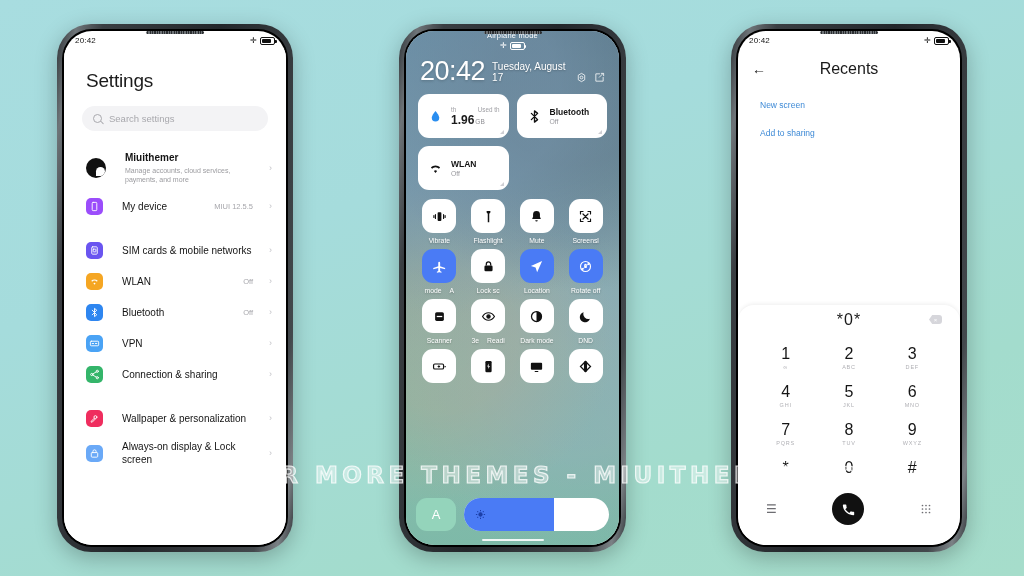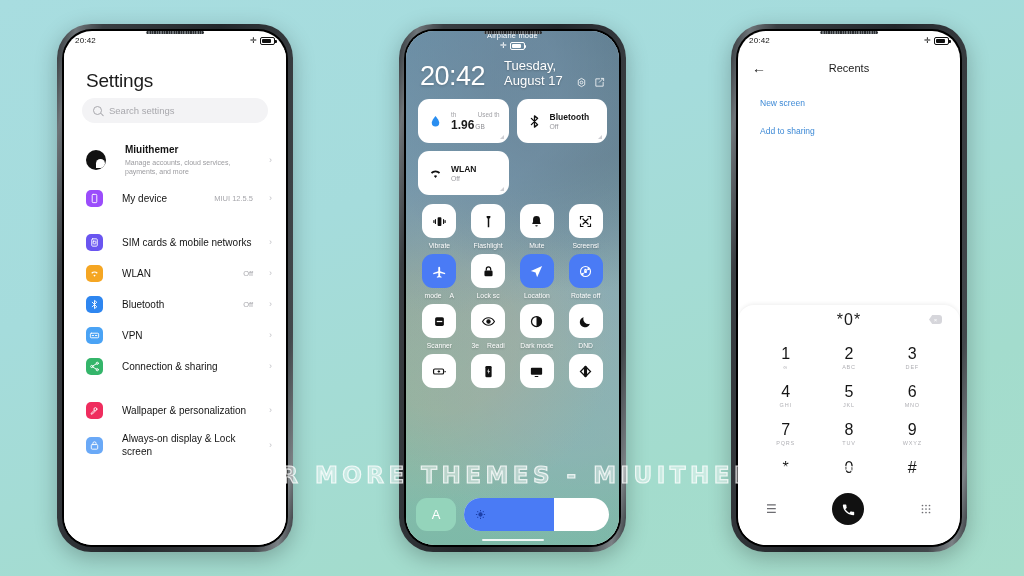--- a/index.html
+++ b/index.html
@@ -68,21 +68,21 @@
   .batt i { position:absolute; left:1px; top:1px; bottom:1px; width:9px; background: currentColor; border-radius:1px; display:block; }
   .plane-sm { font-size: 8px; line-height: 1; }
 
   
   .settings-body { padding: 0 0 0 0; height: calc(100% - 19px); background: #fff; overflow: hidden; }
   .settings-title {
     font-size: 19px; font-weight: 400; color: #1b1b1b;
     padding: 20px 0 0 22px; letter-spacing: -0.2px;
   }
   .search-box {
-    margin: 6px 18px 0 18px; height: 25px; border-radius: 13px;
+    margin: 14px 18px 0 18px; height: 25px; border-radius: 13px;
     background: #f3f3f5; display: flex; align-items: center;
     padding: 0 11px; gap: 7px;
   }
   .search-icon { width: 9px; height: 9px; border: 1.3px solid #a9a9ae; border-radius: 50%; position: relative; flex: none; }
   .search-icon::after { content:''; position:absolute; right:-3.2px; bottom:-1.6px; width:4px; height:1.3px; background:#a9a9ae; transform: rotate(45deg); border-radius:1px;}
   .search-ph { font-size: 9.5px; color: #a8a8ad; }
 
   .slist { margin-top: 14px; }
   .srow {
     display: flex; align-items: center; gap: 11px;
@@ -109,21 +109,21 @@
     background:
       radial-gradient(circle at 22% 12%, rgba(120,150,175,0.55) 0 22%, rgba(0,0,0,0) 46%),
       radial-gradient(circle at 78% 11%, rgba(80,95,110,0.45) 0 16%, rgba(0,0,0,0) 42%),
       radial-gradient(circle at 18% 60%, rgba(185,170,140,0.35) 0 20%, rgba(0,0,0,0) 48%),
       radial-gradient(circle at 80% 66%, rgba(150,170,190,0.4) 0 20%, rgba(0,0,0,0) 50%),
       radial-gradient(circle at 30% 90%, rgba(120,190,170,0.5) 0 28%, rgba(0,0,0,0) 60%),
       linear-gradient(170deg,#5f8ba0 0%, #6f97a6 18%, #7ea3ac 42%, #8fb0ac 64%, #8fb8ab 82%, #7fb4a4 100%);
   }
   .cc-clockrow { display: flex; align-items: flex-end; padding: 8px 14px 0 14px; gap: 7px; }
   .cc-clock { font-size: 27px; font-weight: 300; letter-spacing: -0.5px; line-height: 1; text-shadow: 0 1px 3px rgba(0,0,0,.2); }
-  .cc-date { font-size: 13px; padding-bottom: 2px; flex: 1; text-shadow: 0 1px 2px rgba(0,0,0,.25); margin-left: 12px; }
+  .cc-date { font-size: 10px; padding-bottom: 2px; flex: 1; text-shadow: 0 1px 2px rgba(0,0,0,.25); }
   .cc-hicon { padding-bottom: 2px; opacity: .95; }
 
   .cc-cards { display: grid; grid-template-columns: 1fr 1fr; gap: 8px; padding: 9px 12px 0 12px; }
   .card {
     background: #fff; border-radius: 11px; height: 44px;
     display: flex; align-items: center; gap: 7px; padding: 0 9px;
     position: relative; color: #1a1a1a;
   }
   .card.dim { background: rgba(255,255,255,0.72); }
   .card-ico { width: 17px; height: 17px; flex: none; display:flex; align-items:center; justify-content:center; }
@@ -157,21 +157,21 @@
   .bright-slider {
     flex: 1; height: 33px; border-radius: 17px; background: #fff;
     position: relative; overflow: hidden;
   }
   .bright-fill { position: absolute; left: 0; top: 0; bottom: 0; width: 62%; background: #4a7bf5; display: flex; align-items: center; padding-left: 11px; }
   .home-ind { position: absolute; left: 50%; transform: translateX(-50%); bottom: 4px; width: 62px; height: 2.5px; border-radius: 2px; background: rgba(255,255,255,.9); }
 
   
   .dial-head { display: flex; align-items: center; padding: 10px 14px 0 14px; }
   .dial-back { font-size: 14px; color: #1a1a1a; width: 24px; }
-  .dial-title { flex: 1; text-align: center; font-size: 11px; color: #1a1a1a; margin-left: -24px; }
+  .dial-title { flex: 1; text-align: center; font-size: 16px; color: #1a1a1a; margin-left: -24px; }
   .dial-links { padding: 13px 22px 0 22px; }
   .dial-link { font-size: 8.5px; color: #3e8ad6; padding: 9px 0; }
   .dial-pad-wrap {
     position: absolute; left: 0; right: 0; bottom: 0; top: 274px;
     background: #fff; border-radius: 16px 16px 28px 28px;
     box-shadow: 0 -1px 4px rgba(0,0,0,0.07);
   }
   .dial-number-row { display: flex; align-items: center; justify-content: center; position: relative; height: 30px; }
   .dial-number { font-size: 16px; color: #1a1a1a; letter-spacing: 1px; }
   .dial-del { position: absolute; right: 18px; top: 10px; width: 13px; height: 9px;

